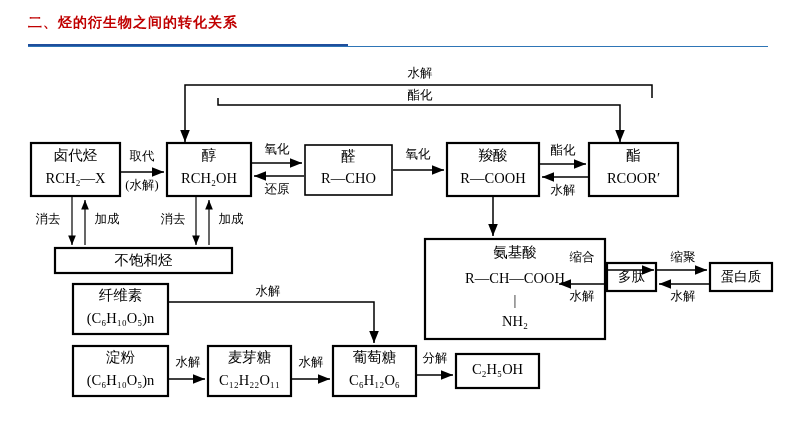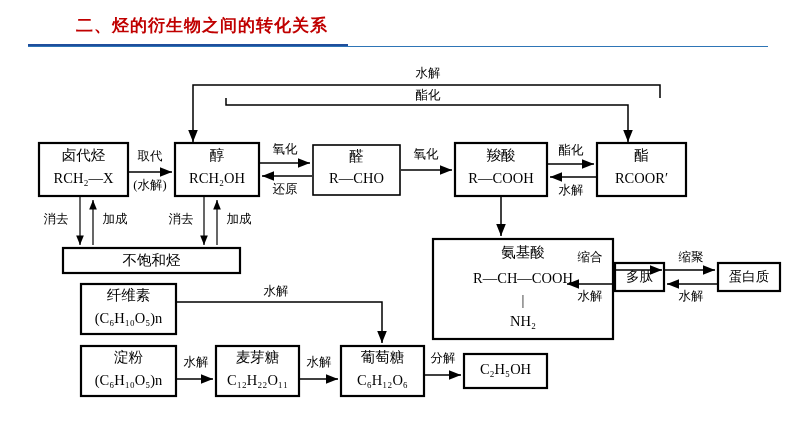--- a/index.html
+++ b/index.html
@@ -20,45 +20,44 @@
     left: 0; top: 0;
     width: 794px;
     height: 52px;
   }
   #page-title {
     position: absolute;
     left: 28px;
     top: 14px;
     font-family: Liberation Serif, serif;
     font-weight: bold;
-    font-size: 17px;
+    font-size: 14px;
     color: #C00000;
     letter-spacing: 1px;
     white-space: nowrap;
-    margin-left: 48px;
   }
   #title-rule-thick {
     position: absolute;
     left: 28px;
     top: 44px;
     width: 320px;
     height: 3px;
     background: #1F4E9C;
   }
   #title-rule-thin {
     position: absolute;
     left: 28px;
     top: 46px;
     width: 740px;
     height: 1px;
     background: #2E75B6;
   }
   #diagram {
     position: absolute;
-    left: 8px;
+    left: 0;
     top: 52px;
     width: 636px;
     height: 395px;
   }
   svg { display: block; }
   .nodebox {
     fill: #ffffff;
     stroke: #000000;
     stroke-width: 1.6;
   }

